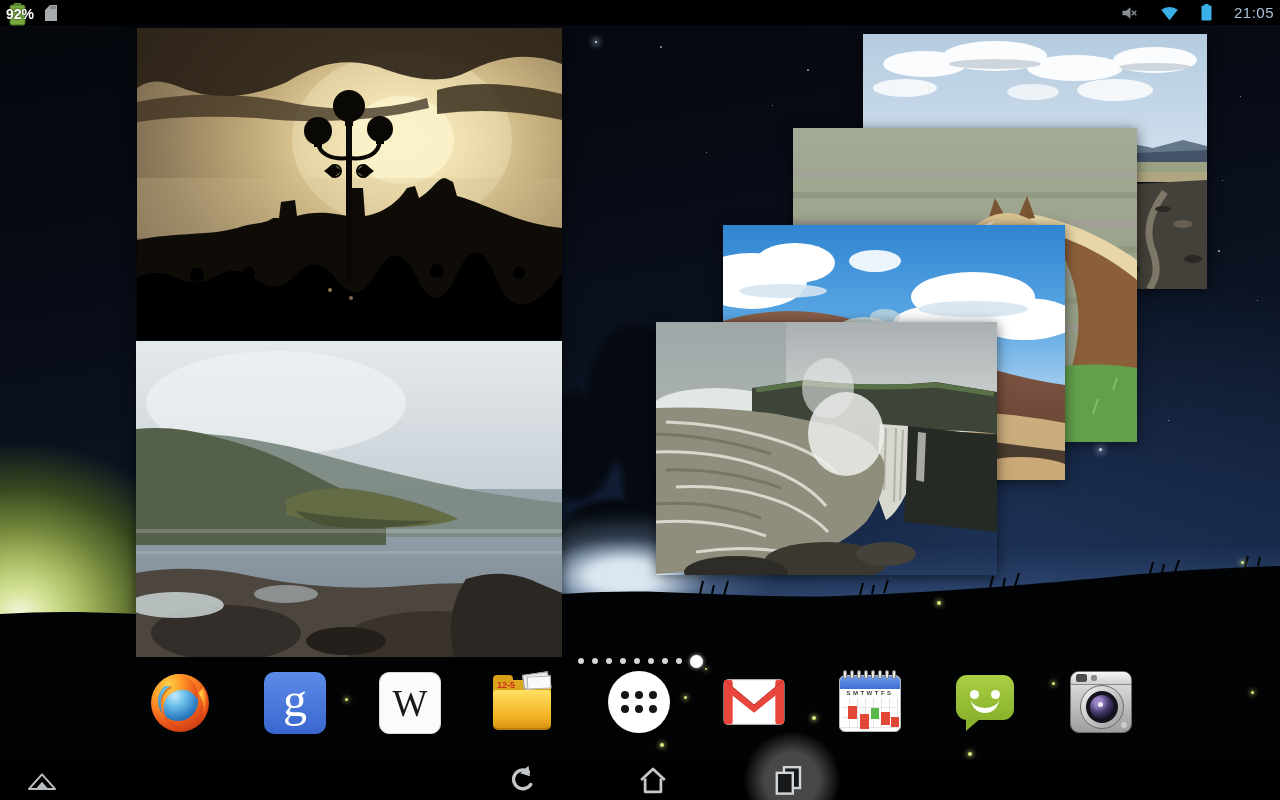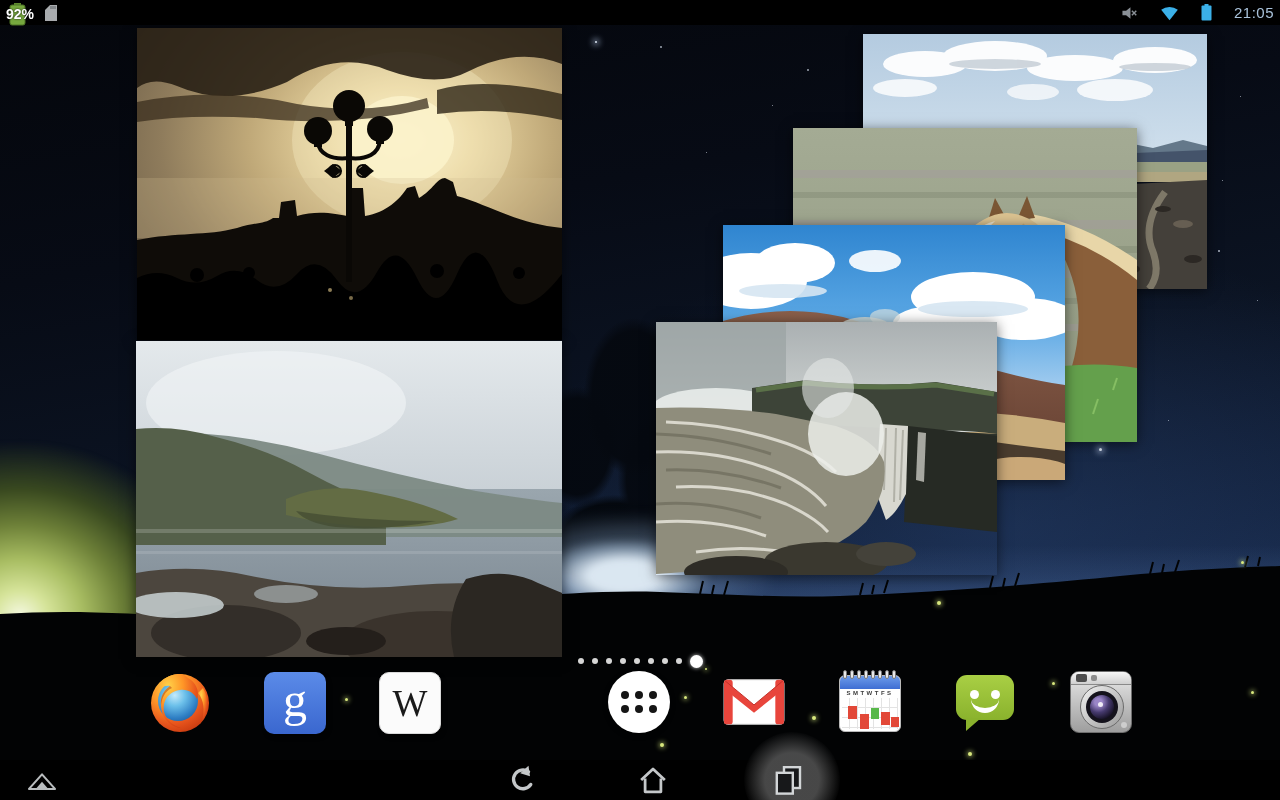--- a/index.html
+++ b/index.html
@@ -466,20 +466,29 @@
         <span>g</span>
       </div>
     </div>
 
     <div class="dock-item" style="left:379px;top:4px">
       <div class="w-sq">
         <span>W</span>
       </div>
     </div>
 
+    <div class="dock-item" style="left:491px;top:4px">
+      <div class="folder">
+        <div class="folder-back"></div>
+        <div class="paper1"></div>
+        <div class="paper2"></div>
+        <div class="folder-label">12-5</div>
+        <div class="folder-front"></div>
+      </div>
+    </div>
 
     <div class="dock-item" style="left:608px;top:3px">
       <div class="drawer">
         <div class="dots">
             <i></i>
             <i></i>
             <i></i>
             <i></i>
             <i></i>
             <i></i>

